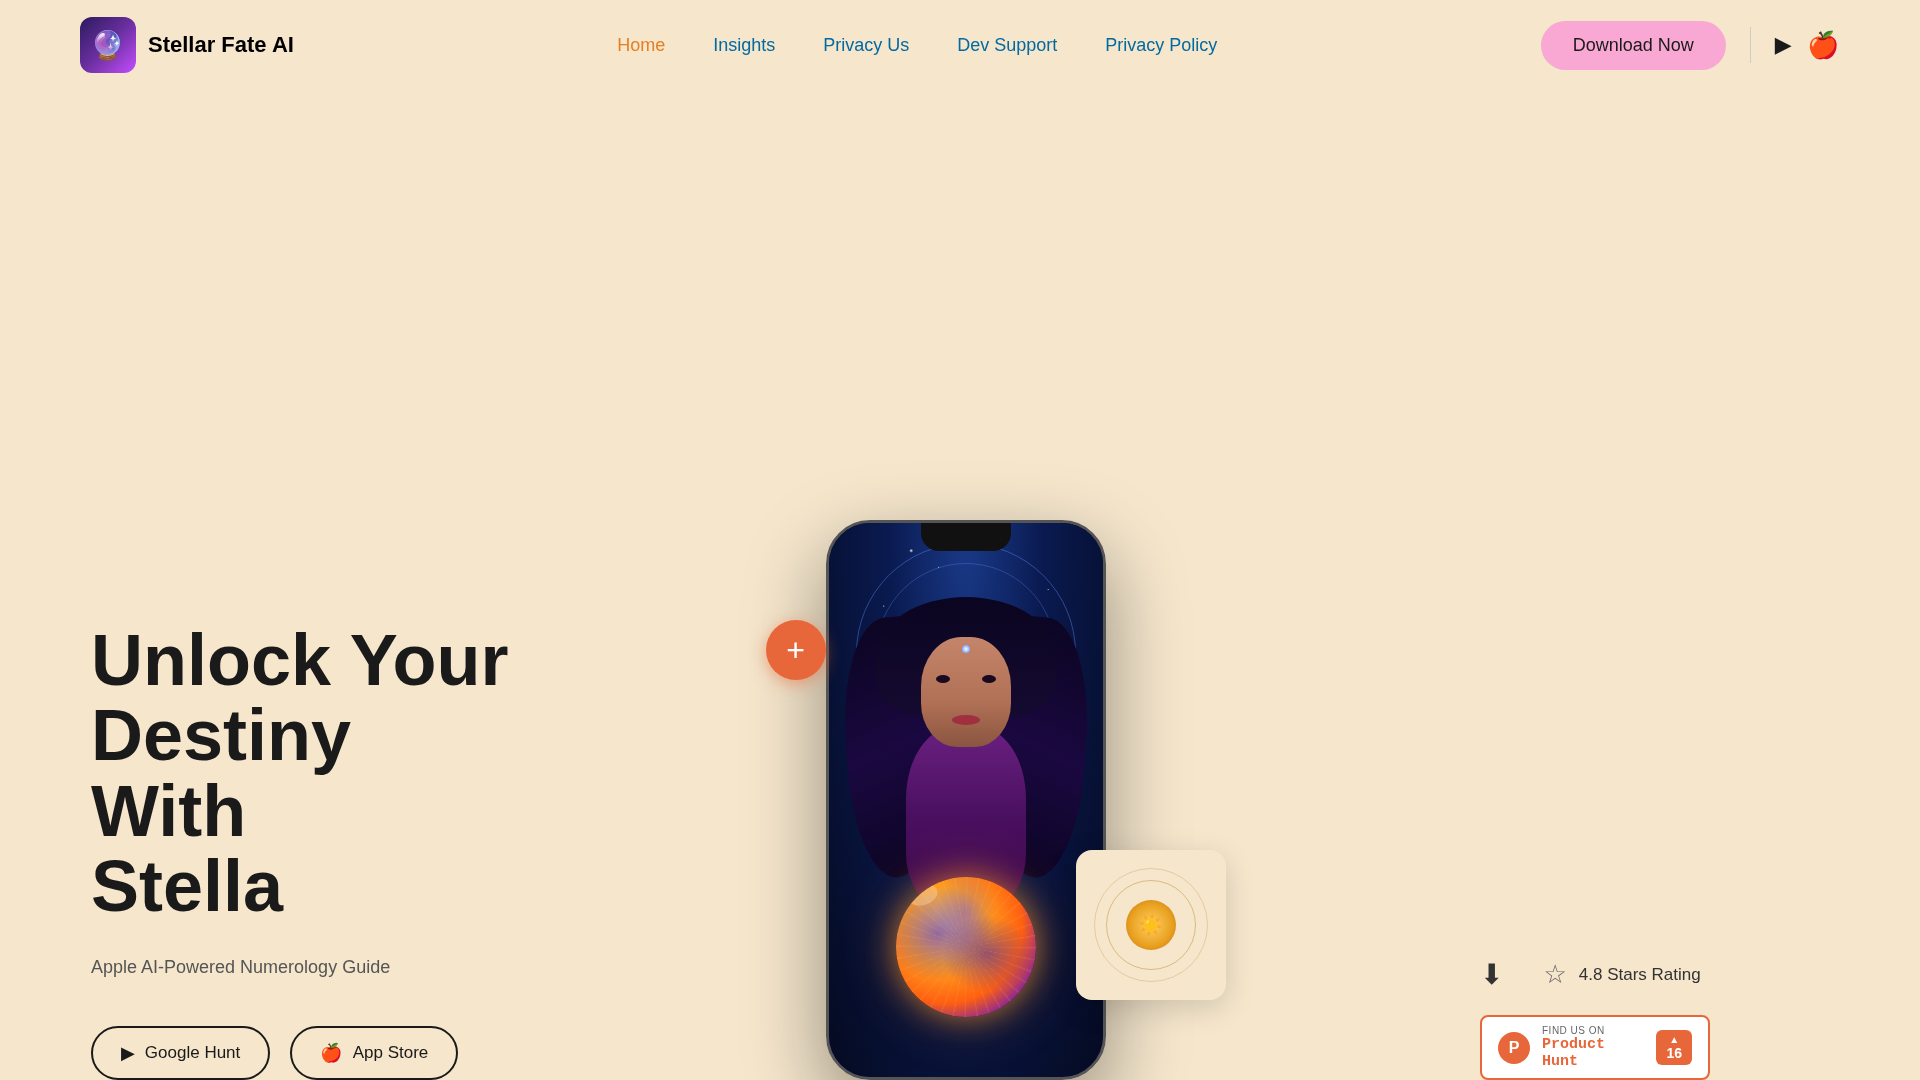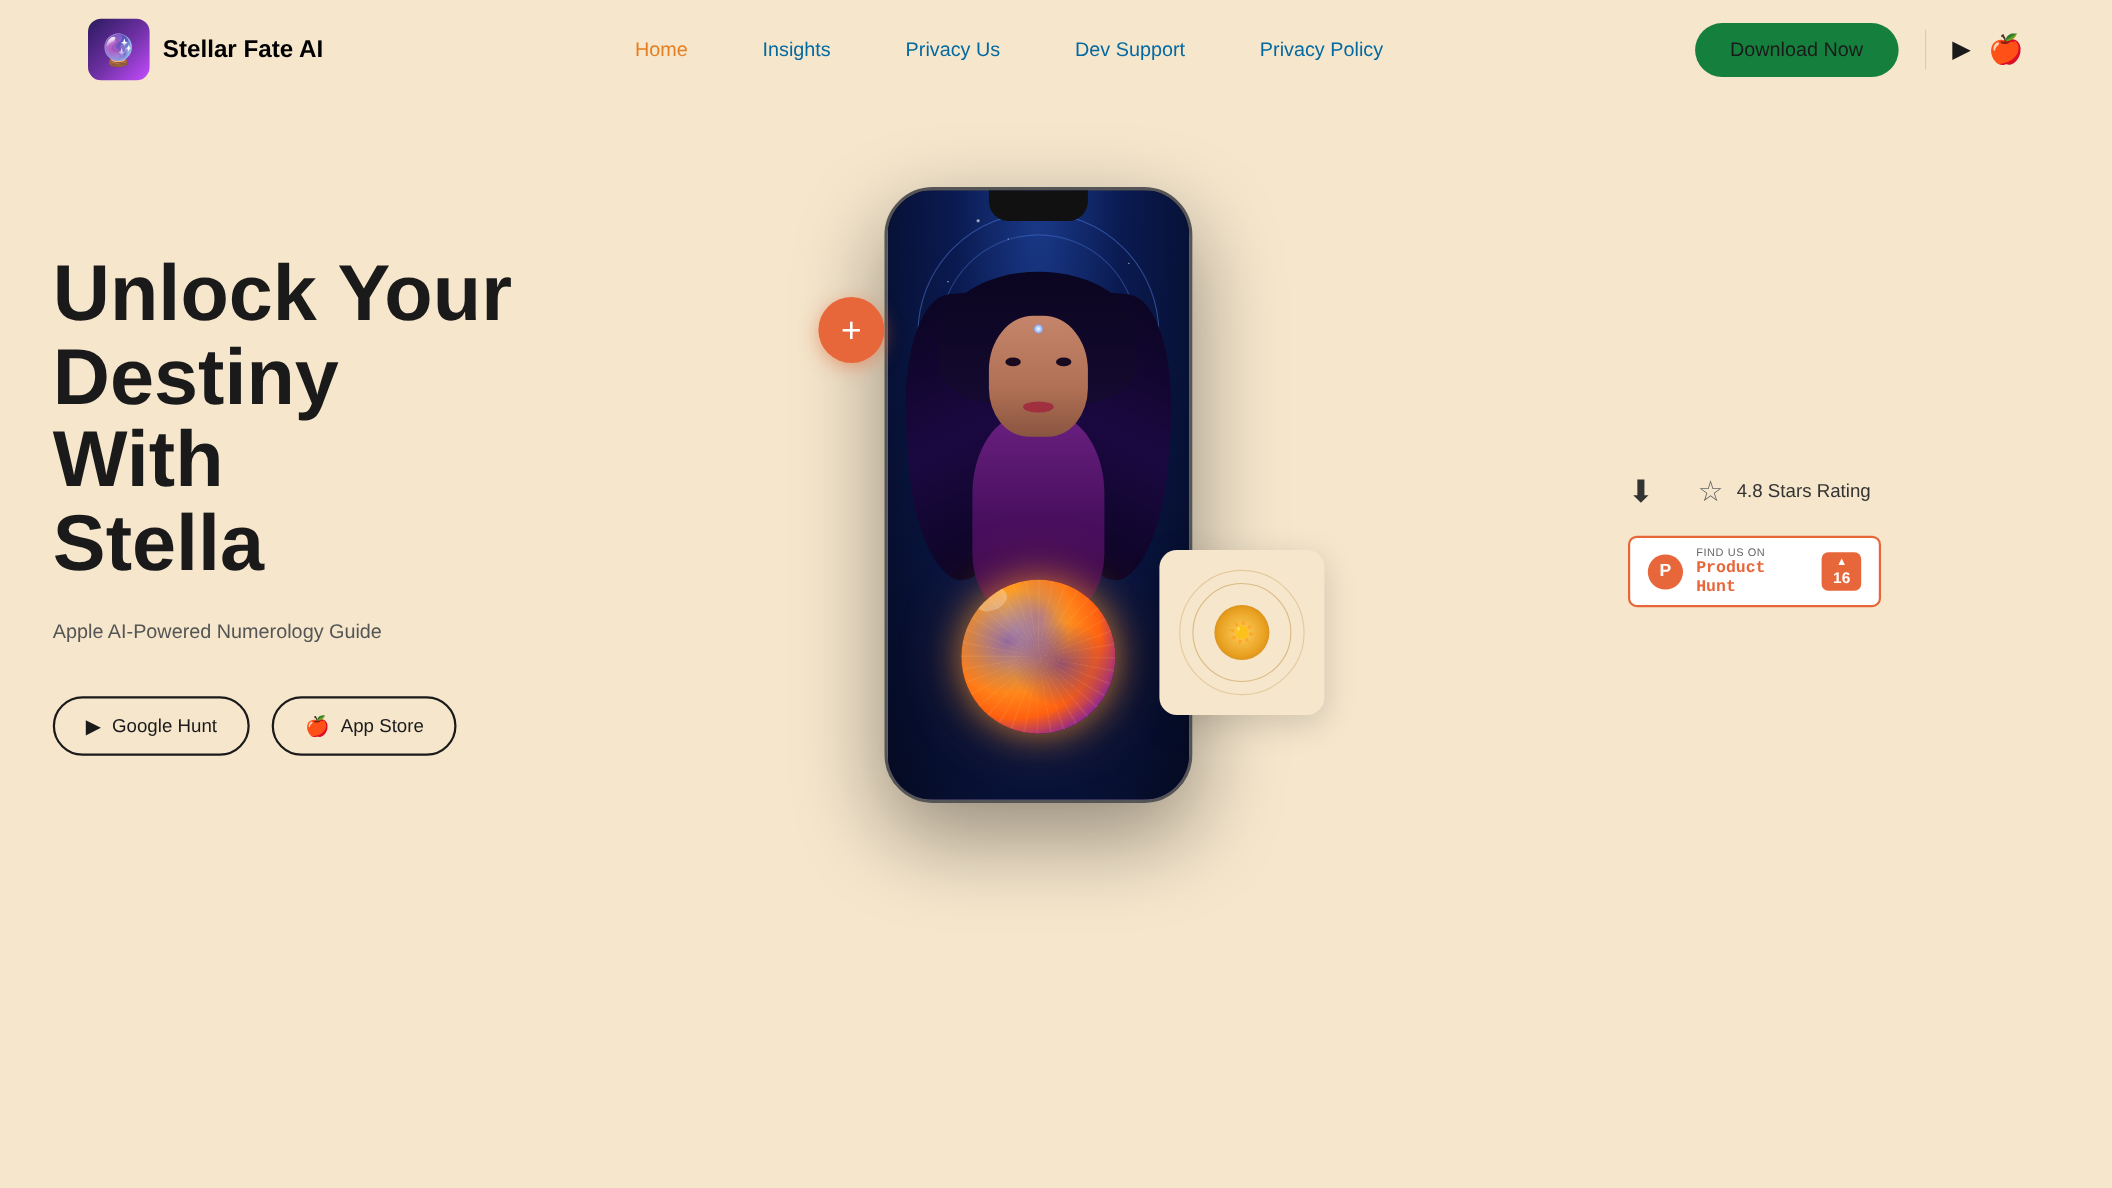--- a/index.html
+++ b/index.html
@@ -39,39 +39,39 @@
       font-size: 28px;
     }
     .brand-name {
       font-size: 22px;
       font-weight: 600;
       color: #000000;
     }
     .nav-links {
       display: flex;
       align-items: center;
-      gap: 68px;
+      gap: 48px;
       margin: 0 auto;
       list-style: none;
     }
     .nav-links a {
       text-decoration: none;
       font-size: 18px;
       color: #0369a1;
     }
     .nav-links a.active {
       color: #e67e22;
     }
     .nav-right {
       display: flex;
       align-items: center;
       gap: 24px;
     }
     .download-btn {
-      background: #15803d;
+      background: #f9a8d4;
       border: none;
       border-radius: 50px;
       padding: 14px 32px;
       font-size: 18px;
       font-weight: 500;
       color: #1a1a1a;
       cursor: pointer;
       white-space: nowrap;
     }
     .nav-divider {
@@ -86,24 +86,25 @@
     }
     .store-icon {
       font-size: 22px;
       color: #1a1a1a;
       cursor: pointer;
     }
 
     
     .main {
       display: flex;
-      align-items: flex-start;
+      align-items: flex-end;
       padding: 60px 120px 0 48px;
       height: calc(1080px - 90px);
       position: relative;
+      margin-left: 43px;
     }
 
     
     .left-content {
       flex: 0 0 420px;
       padding-top: 80px;
       z-index: 2;
     }
     .hero-title {
       font-size: 72px;

